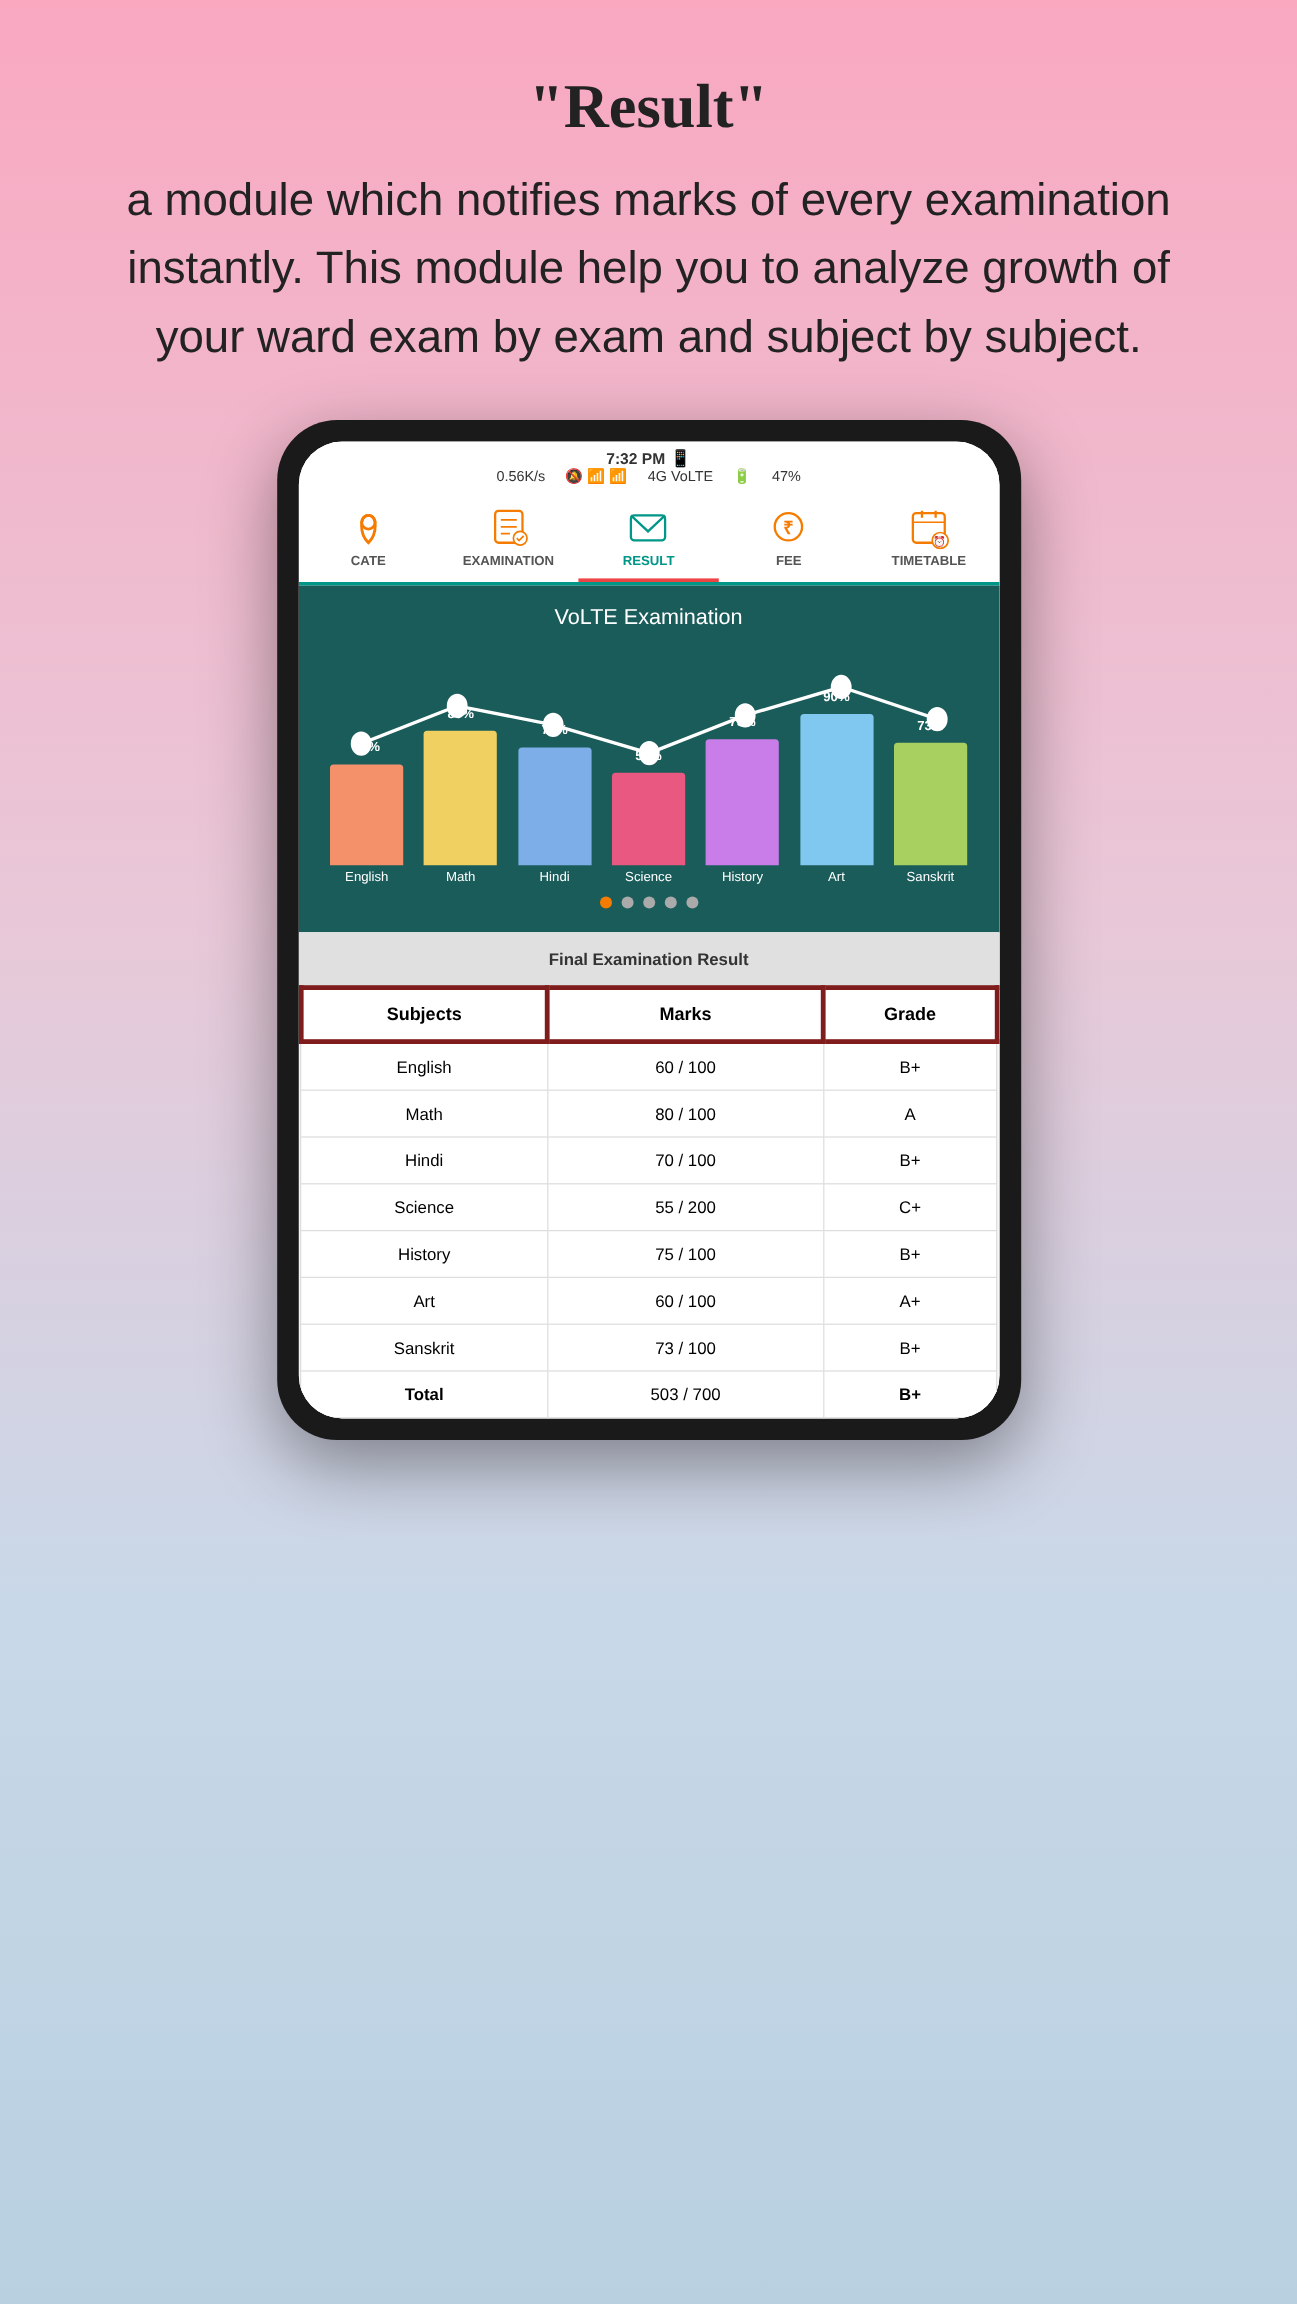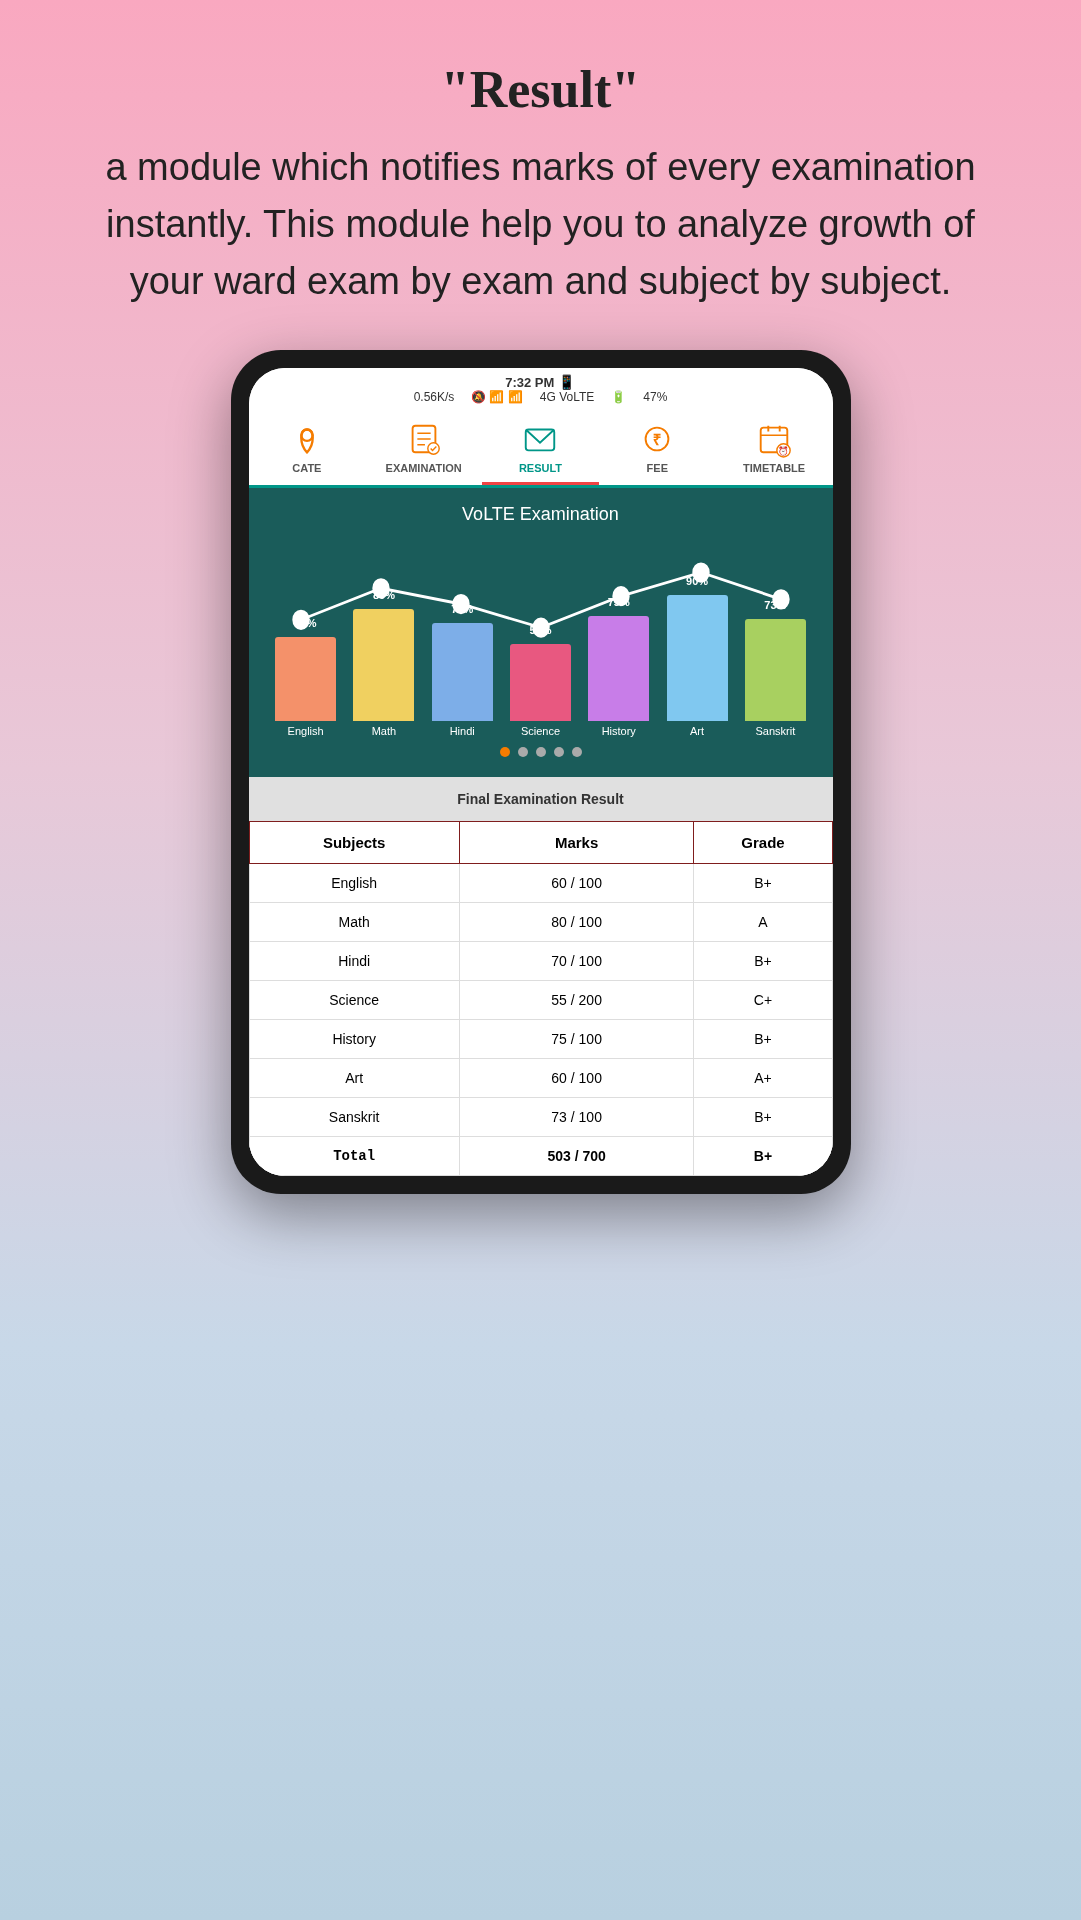--- a/index.html
+++ b/index.html
@@ -196,21 +196,21 @@
     .result-table {
       width: 100%;
       border-collapse: collapse;
     }
 
     .result-table th {
       font-size: 15px;
       font-weight: bold;
       padding: 12px 0;
       text-align: center;
-      border: 1px solid #7f1d1d;
+      border: 4px solid #7f1d1d;
       background: #fff;
     }
 
     .result-table td {
       font-size: 14px;
       padding: 11px 8px;
       text-align: center;
       border: 1px solid #ddd;
       background: #fff;
     }
@@ -410,22 +410,22 @@
               <td>Art</td>
               <td>60 / 100</td>
               <td>A+</td>
             </tr>
             <tr>
               <td>Sanskrit</td>
               <td>73 / 100</td>
               <td>B+</td>
             </tr>
             <tr>
-              <td style="font-weight: bold; font-family: Liberation Mono, monospace;">Total</td>
-              <td style="font-weight: bold;">503 / 700</td>
+              <td style="font-weight: bold;">Total</td>
+              <td style="font-weight: normal;">503 / 700</td>
               <td style="font-weight: bold;">B+</td>
             </tr>
           </tbody>
       </table>
     </div>
 
   </div>
 </div>
 
 </body></html>

